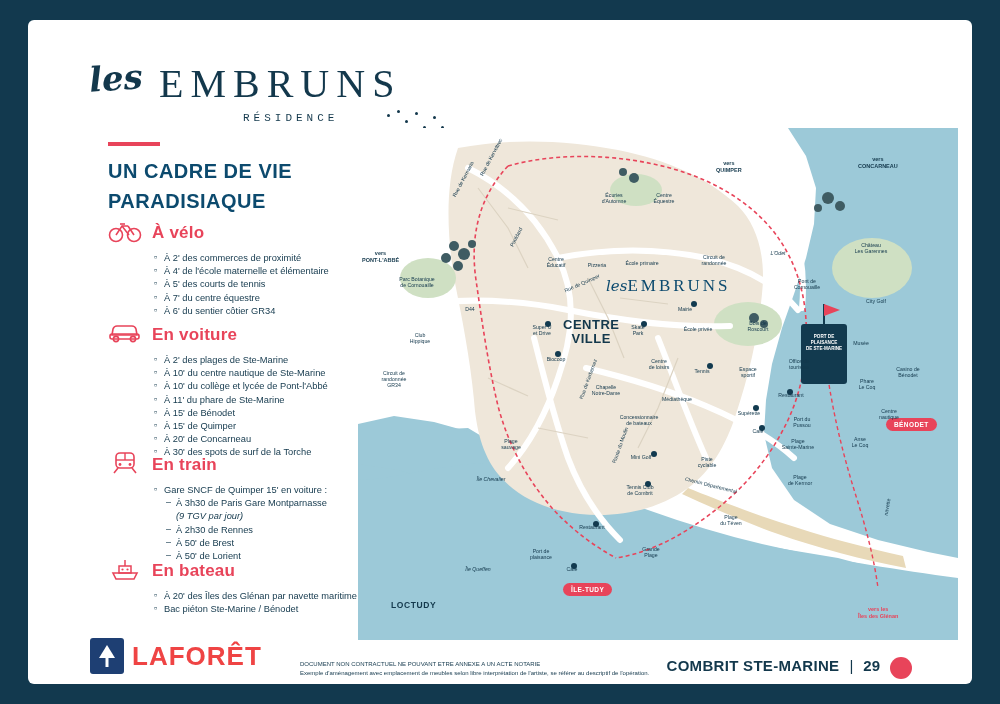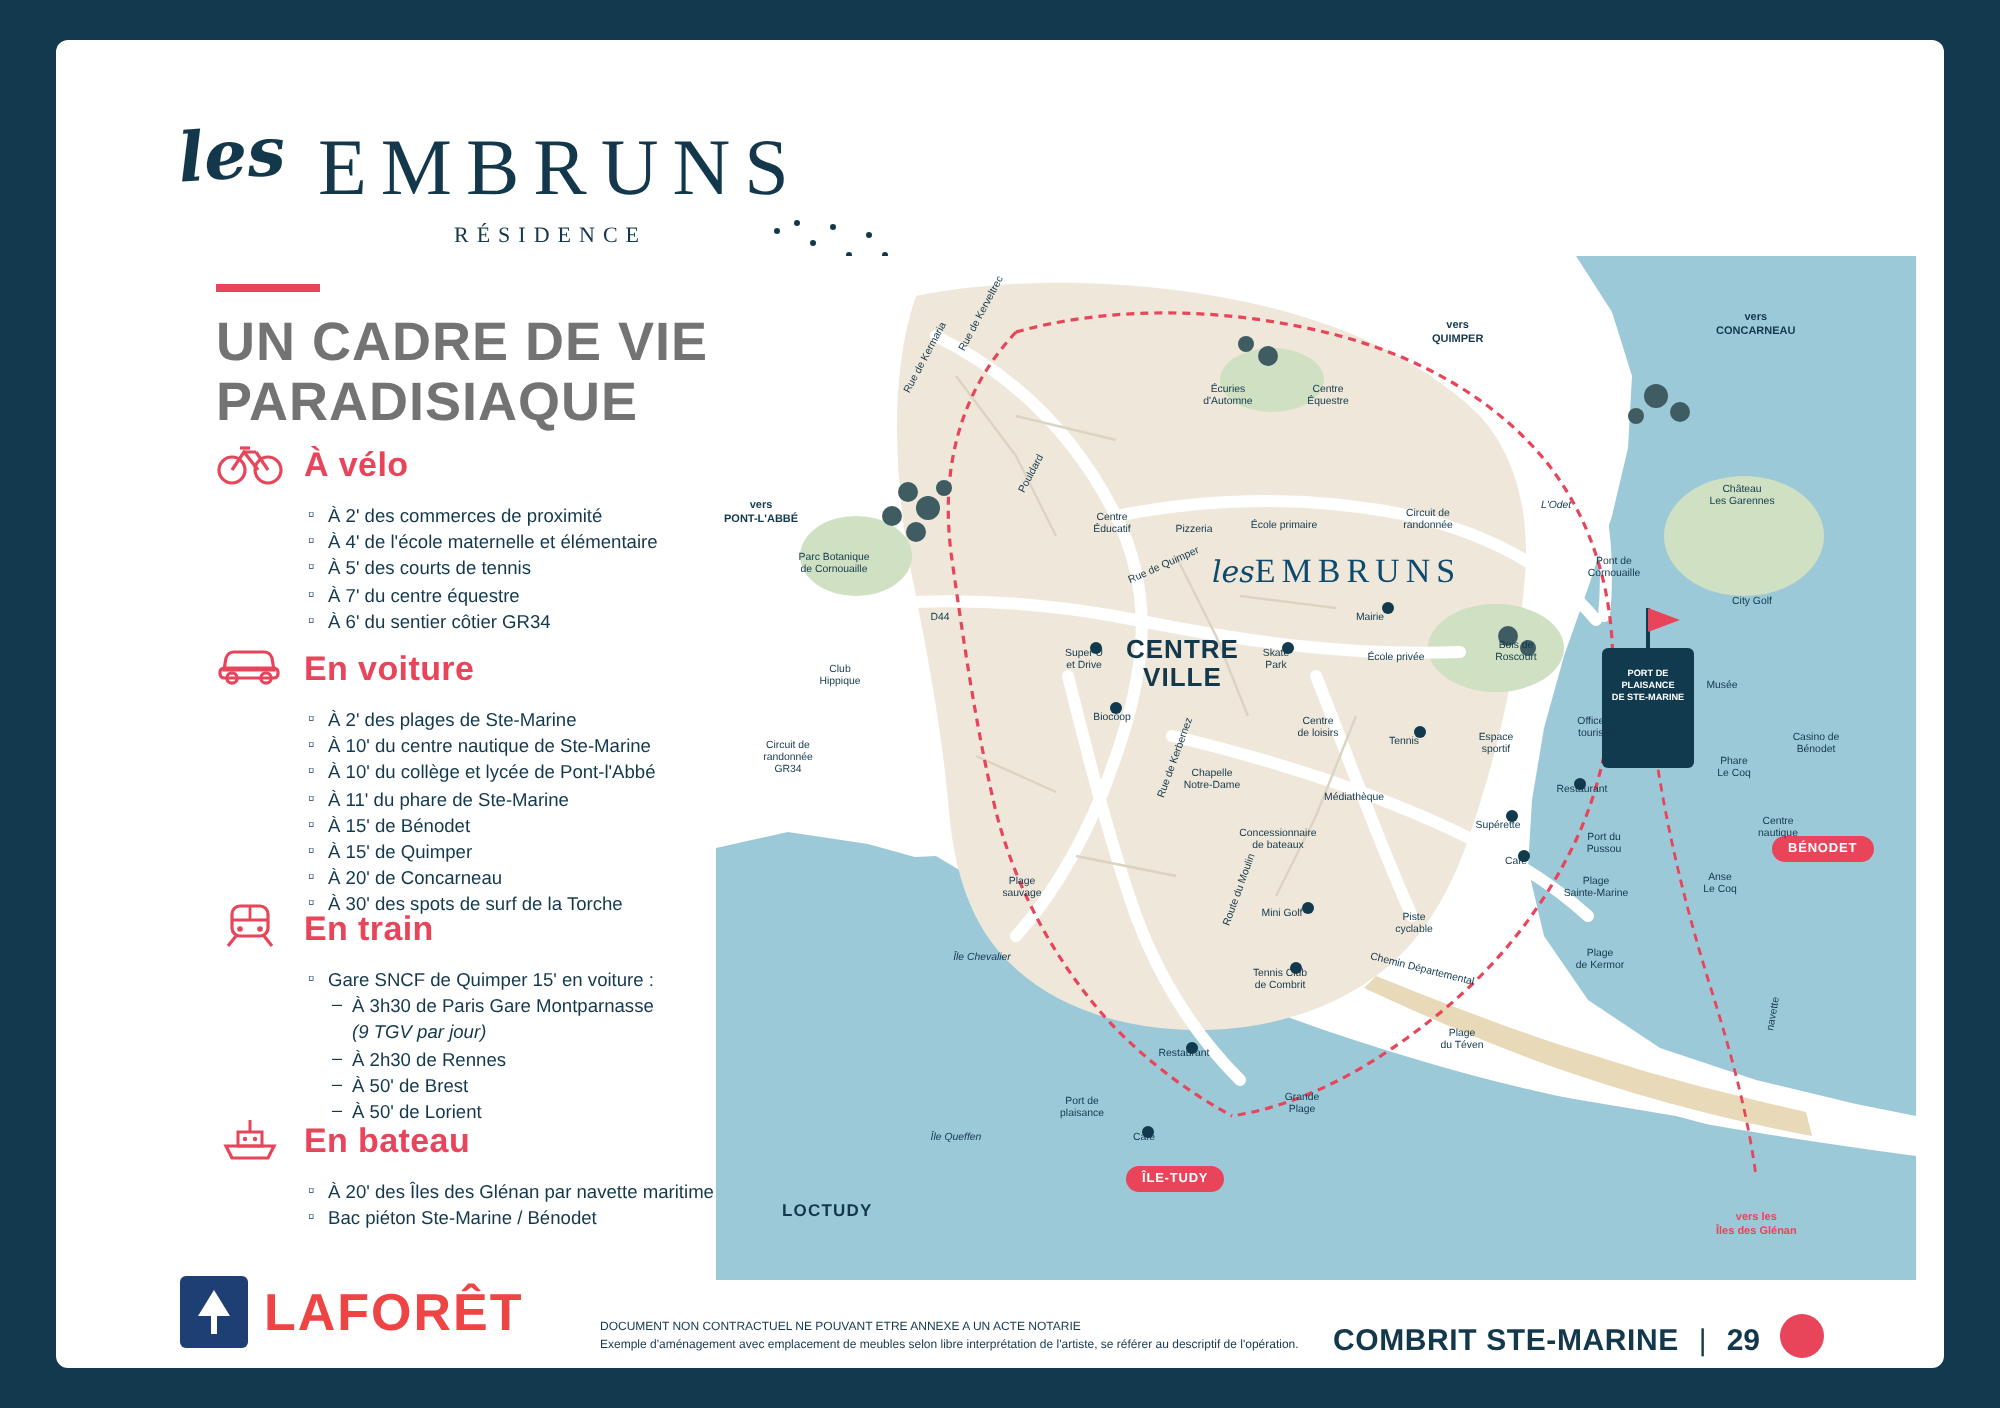--- a/index.html
+++ b/index.html
@@ -36,45 +36,45 @@
     font-weight: bold;
   }
   .logo-embruns {
     position: absolute; left: 76px; top: 14px;
     font-size: 40px;
     letter-spacing: 7px;
     color: #13384c;
     font-family: "Liberation Serif", serif;
   }
   .logo-residence {
-    position: absolute; left: 144px; top: 66px;
+    position: absolute; left: 160px; top: 66px;
     font-size: 11px;
     letter-spacing: 4px;
     color: #13384c;
-    font-family: Liberation Serif, serif;
+    font-family: Liberation Mono, monospace;
     text-align: right;
   }
   .logo-dots { position: absolute; left: 300px; top: 62px; width: 70px; height: 40px; }
   .logo-dots i {
     position: absolute; width: 3px; height: 3px; border-radius: 50%;
     background: #13384c;
   }
 
   
   .red-rule {
     position: absolute; left: 80px; top: 122px;
     width: 52px; height: 4px; background: #e8445a;
   }
   .title {
     position: absolute; left: 80px; top: 136px;
     width: 330px;
-    font-size: 27px;
+    font-size: 20px;
     line-height: 30px;
     font-weight: bold;
-    color: #737373;
+    color: #0c4a6e;
     letter-spacing: 0.5px;
   }
 
   
   .section { position: absolute; left: 80px; width: 345px; }
   .sec-head {
     display: flex; align-items: center; gap: 10px;
     height: 30px;
   }
   .sec-ico { width: 34px; height: 30px; flex: 0 0 34px; }
@@ -122,21 +122,21 @@
   }
   .laforet-name {
     font-size: 26px; color: #ef4444; font-weight: bold; letter-spacing: 1px;
   }
   .disclaimer {
     position: absolute; left: 272px; top: 640px; width: 390px;
     font-size: 6px; color: #13384c; line-height: 9px;
   }
   .footer-right {
     position: absolute; right: 60px; top: 637px;
-    display: flex; align-items: flex-end; gap: 10px;
+    display: flex; align-items: flex-start; gap: 10px;
   }
   .footer-title { font-size: 15px; font-weight: bold; color: #13384c; letter-spacing: 0.3px; }
   .footer-sep { color: #13384c; font-size: 15px; }
   .footer-page { font-size: 15px; font-weight: bold; color: #13384c; }
   .footer-dot { width: 22px; height: 22px; border-radius: 50%; background: #e8445a; }
 
   
   .map {
     position: absolute; left: 330px; top: 108px;
     width: 600px; height: 512px;

